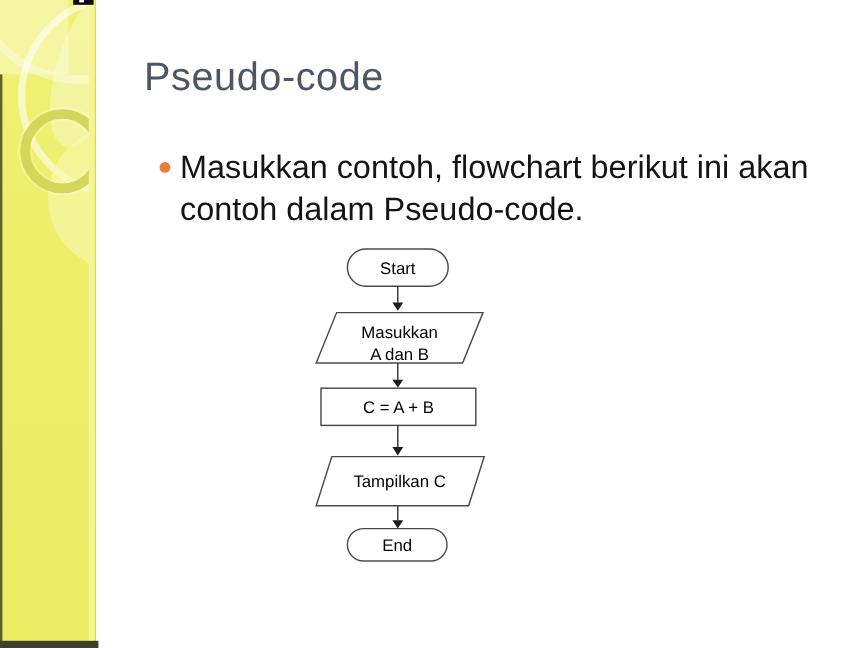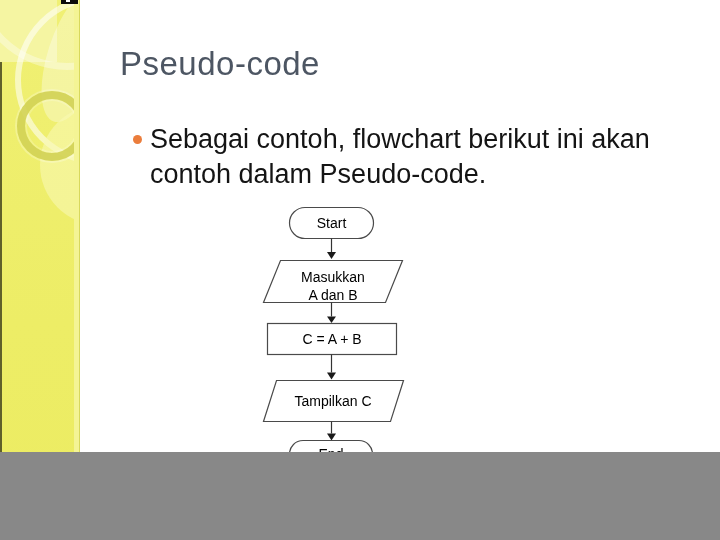--- a/index.html
+++ b/index.html
@@ -1,17 +1,17 @@
 <!DOCTYPE html>
 <html><head>
 <meta charset="utf-8">
 <style>
   html,body{margin:0;padding:0;background:#888;}
   #slide{
-    position:relative;width:720px;height:452px;background:#ffffff;
+    position:relative;width:720px;height:540px;background:#ffffff;
     overflow:hidden;font-family:"Liberation Sans",sans-serif;
   }
   
   #sidebar{
     position:absolute;left:0;top:0;width:80px;height:540px;
     background:linear-gradient(180deg,#F0F074 0%,#EDED66 60%,#ECEC62 100%);
     overflow:hidden;
   }
   .sb-toplight{position:absolute;left:0;top:0;width:57px;height:62px;background:#F5F5A2;}
   .sb-arc{
@@ -85,21 +85,21 @@
 
   <div id="top-artifact">
       <div class="notch"></div>
     </div>
 
   <div id="title">Pseudo-code</div>
 
   <div id="bullet-item">
     <div id="bullet-dot"></div>
     <div id="bullet-text">
-      <span>Sebagai contoh, flowchart berikut ini akan</span>
+      <span>Masukkan contoh, flowchart berikut ini akan</span>
       <span>contoh dalam Pseudo-code.</span>
     </div>
   </div>
 
   <svg id="flowchart" width="170" height="275" viewBox="0 0 170 275">
 
     <rect class="flow-shape" x="44.5" y="7.5" width="84" height="31" rx="15.5"></rect>
     <text class="flow-text" x="86.5" y="28">Start</text>
 
     <line class="flow-line" x1="86.5" y1="38.5" x2="86.5" y2="52"></line>

